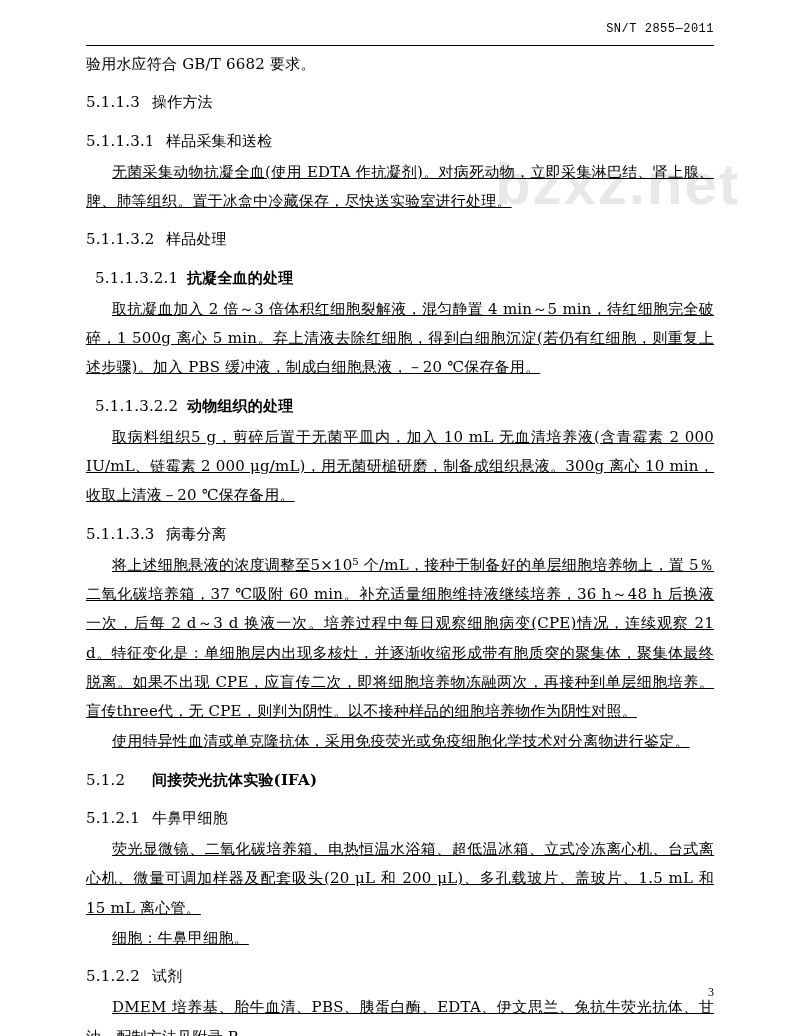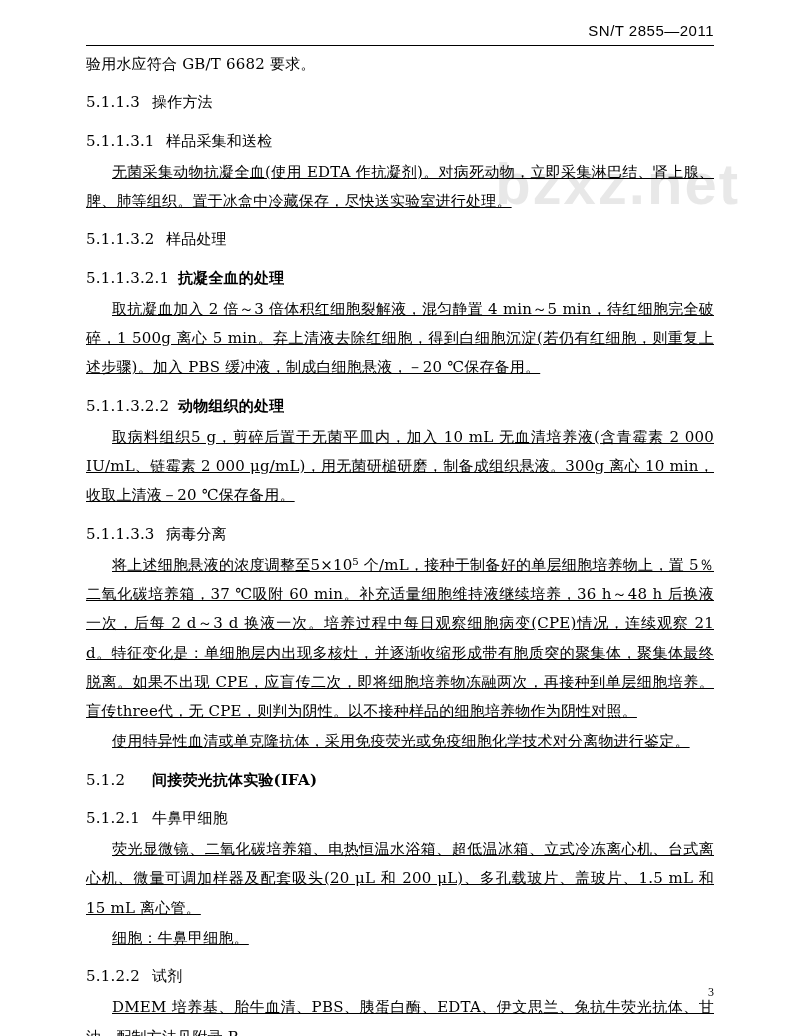--- a/index.html
+++ b/index.html
@@ -27,22 +27,22 @@
     position: absolute;
     top: 22px;
     left: 86px;
     right: 86px;
     height: 26px;
   }
   .header .std-no {
     position: absolute;
     right: 0;
     top: 0;
-    font-family: Liberation Sans, sans-serif;
-    font-size: 15px;
+    font-family: Liberation Mono, monospace;
+    font-size: 12px;
     letter-spacing: 0.5px;
     white-space: nowrap;
   }
   .header .rule {
     position: absolute;
     left: 0;
     right: 0;
     top: 23px;
     border-bottom: 1.1px solid #000;
   }
@@ -74,20 +74,21 @@
     min-width: 66px;
   }
   .heading.bold .title {
     font-weight: bold;
   }
   .heading.l4 .num {
     min-width: 80px;
   }
   .heading.l5 .num {
     min-width: 92px;
+    margin-left: 9px;
   }
   .line-item {
     font-size: 13.2px;
     line-height: 1.95;
     margin: 9px 0 2px 0;
     letter-spacing: 0.2px;
   }
   .line-item .num {
     display: inline-block;
     min-width: 104px;

